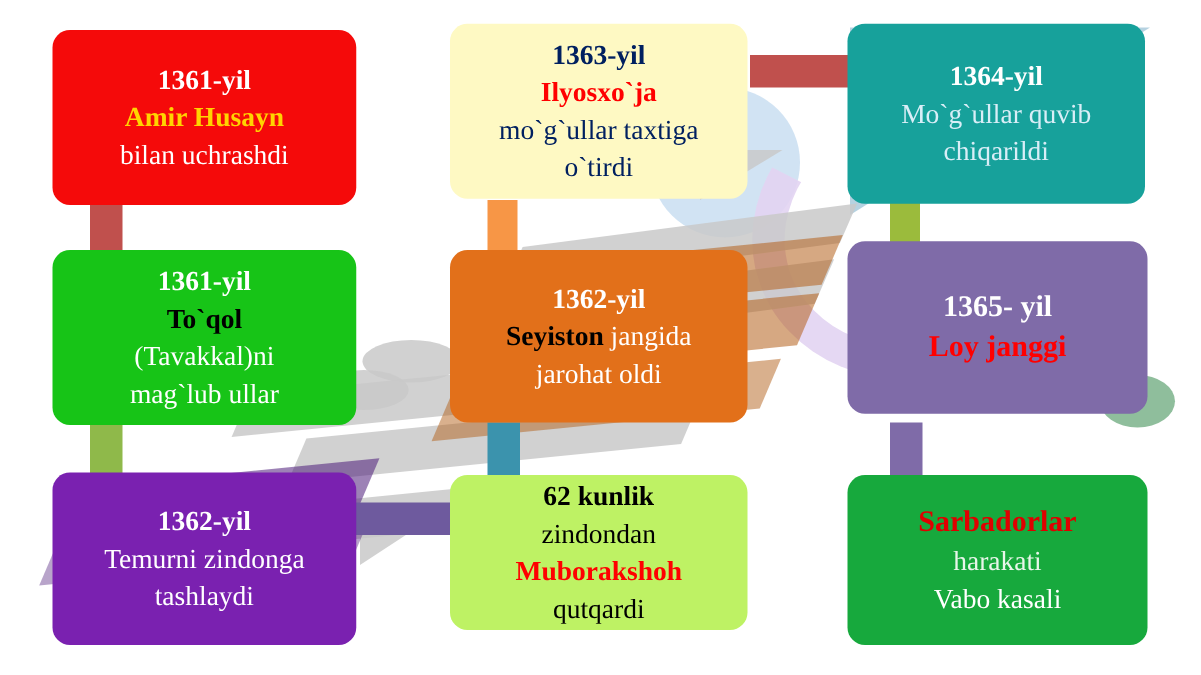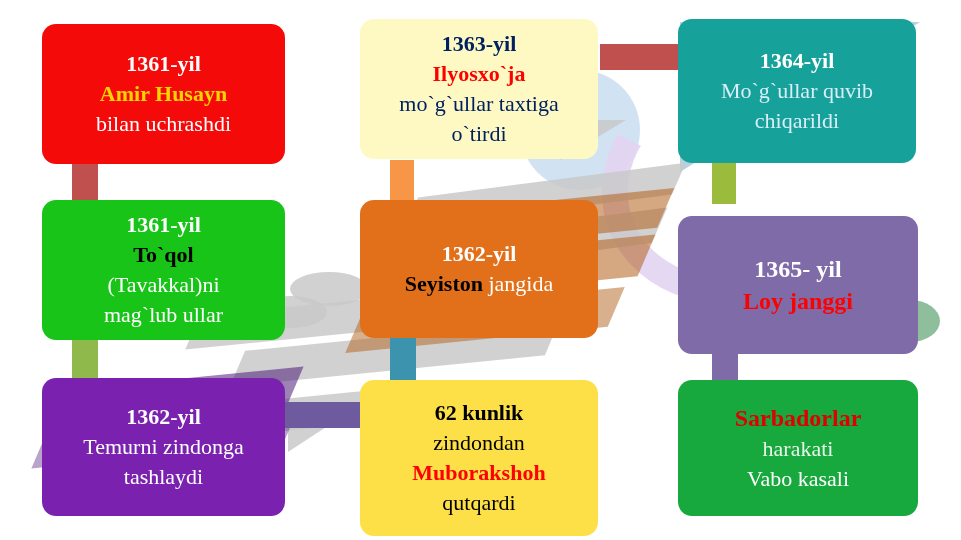--- a/index.html
+++ b/index.html
@@ -238,32 +238,33 @@
 
   <div class="box" style="left: 42px; top: 200px; width: 243px; height: 140px; background: rgb(23, 196, 23);">
       <span class="line" style="color: rgb(255, 255, 255); font-size: 22px; font-weight: bold; margin-top: 0px;">1361-yil</span>
       <span class="line" style="color: rgb(0, 0, 0); font-size: 22px; font-weight: bold; margin-top: 4px;">To`qol</span>
       <span class="line" style="color: rgb(255, 255, 255); font-size: 22px; font-weight: normal; margin-top: 4px;">(Tavakkal)ni</span>
       <span class="line" style="color: rgb(255, 255, 255); font-size: 22px; font-weight: normal; margin-top: 4px;">mag`lub ullar</span>
     </div>
   <div class="box" style="left: 360px; top: 200px; width: 238px; height: 138px; background: rgb(226, 112, 26);">
       <span class="line" style="color: rgb(255, 255, 255); font-size: 22px; font-weight: bold; margin-top: 0px;">1362-yil</span>
       <span class="line" style="color: rgb(255, 255, 255); font-size: 22px; font-weight: normal; margin-top: 4px;"><span style="font-weight: bold; color: rgb(0, 0, 0);">Seyiston</span> jangida</span>
-    </div>
-  <div class="box" style="left: 678px; top: 216px; width: 240px; height: 138px; background: rgb(127, 107, 168);">
+      <span class="line" style="color: rgb(255, 255, 255); font-size: 22px; font-weight: normal; margin-top: 4px;">jarohat oldi</span>
+    </div>
+  <div class="box" style="left: 678px; top: 193px; width: 240px; height: 138px; background: rgb(127, 107, 168);">
       <span class="line" style="color: rgb(255, 255, 255); font-size: 24px; font-weight: bold; margin-top: 0px;">1365- yil</span>
       <span class="line" style="color: rgb(255, 0, 0); font-size: 24px; font-weight: bold; margin-top: 4px;">Loy janggi</span>
     </div>
 
   <div class="box" style="left: 42px; top: 378px; width: 243px; height: 138px; background: rgb(122, 33, 176);">
       <span class="line" style="color: rgb(255, 255, 255); font-size: 22px; font-weight: bold; margin-top: 0px;">1362-yil</span>
       <span class="line" style="color: rgb(255, 255, 255); font-size: 22px; font-weight: normal; margin-top: 4px;">Temurni zindonga</span>
       <span class="line" style="color: rgb(255, 255, 255); font-size: 22px; font-weight: normal; margin-top: 4px;">tashlaydi</span>
     </div>
-  <div class="box" style="left: 360px; top: 380px; width: 238px; height: 156px; background: #fde047;">
+  <div class="box" style="left: 360px; top: 380px; width: 238px; height: 124px; background: #bef264;">
       <span class="line" style="color: rgb(0, 0, 0); font-size: 22px; font-weight: bold; margin-top: 0px;">62 kunlik</span>
       <span class="line" style="color: rgb(0, 0, 0); font-size: 22px; font-weight: normal; margin-top: 4px;">zindondan</span>
       <span class="line" style="color: rgb(255, 0, 0); font-size: 22px; font-weight: bold; margin-top: 4px;">Muborakshoh</span>
       <span class="line" style="color: rgb(0, 0, 0); font-size: 22px; font-weight: normal; margin-top: 4px;">qutqardi</span>
     </div>
   <div class="box" style="left: 678px; top: 380px; width: 240px; height: 136px; background: rgb(23, 169, 61);">
       <span class="line" style="color: rgb(224, 0, 0); font-size: 24px; font-weight: bold; margin-top: 0px;">Sarbadorlar</span>
       <span class="line" style="color: rgb(232, 246, 234); font-size: 22px; font-weight: normal; margin-top: 4px;">harakati</span>
       <span class="line" style="color: rgb(255, 255, 255); font-size: 22px; font-weight: normal; margin-top: 4px;">Vabo kasali</span>
     </div>

